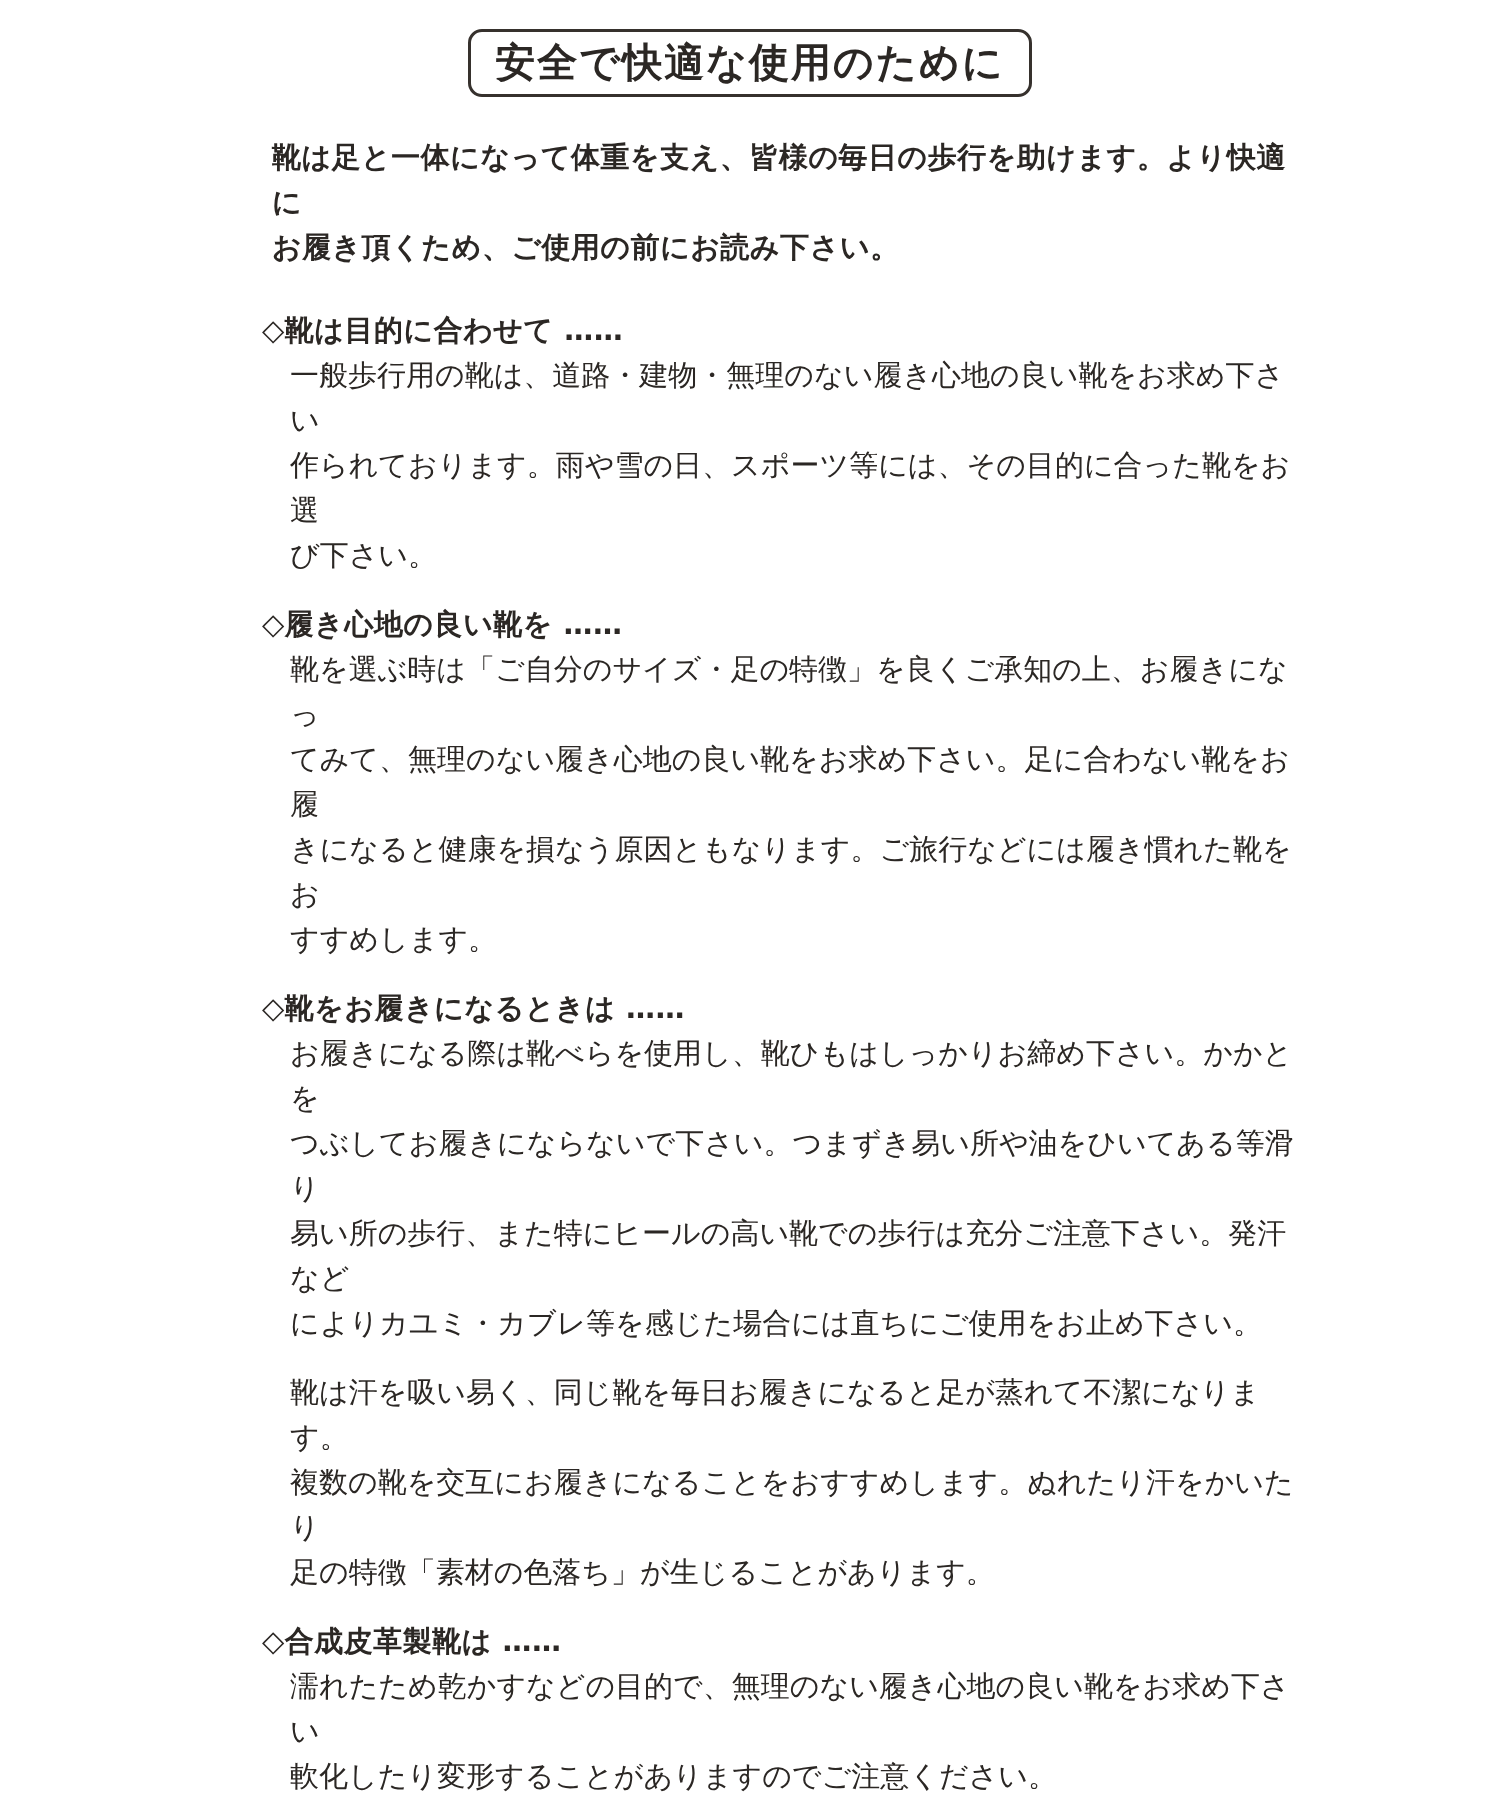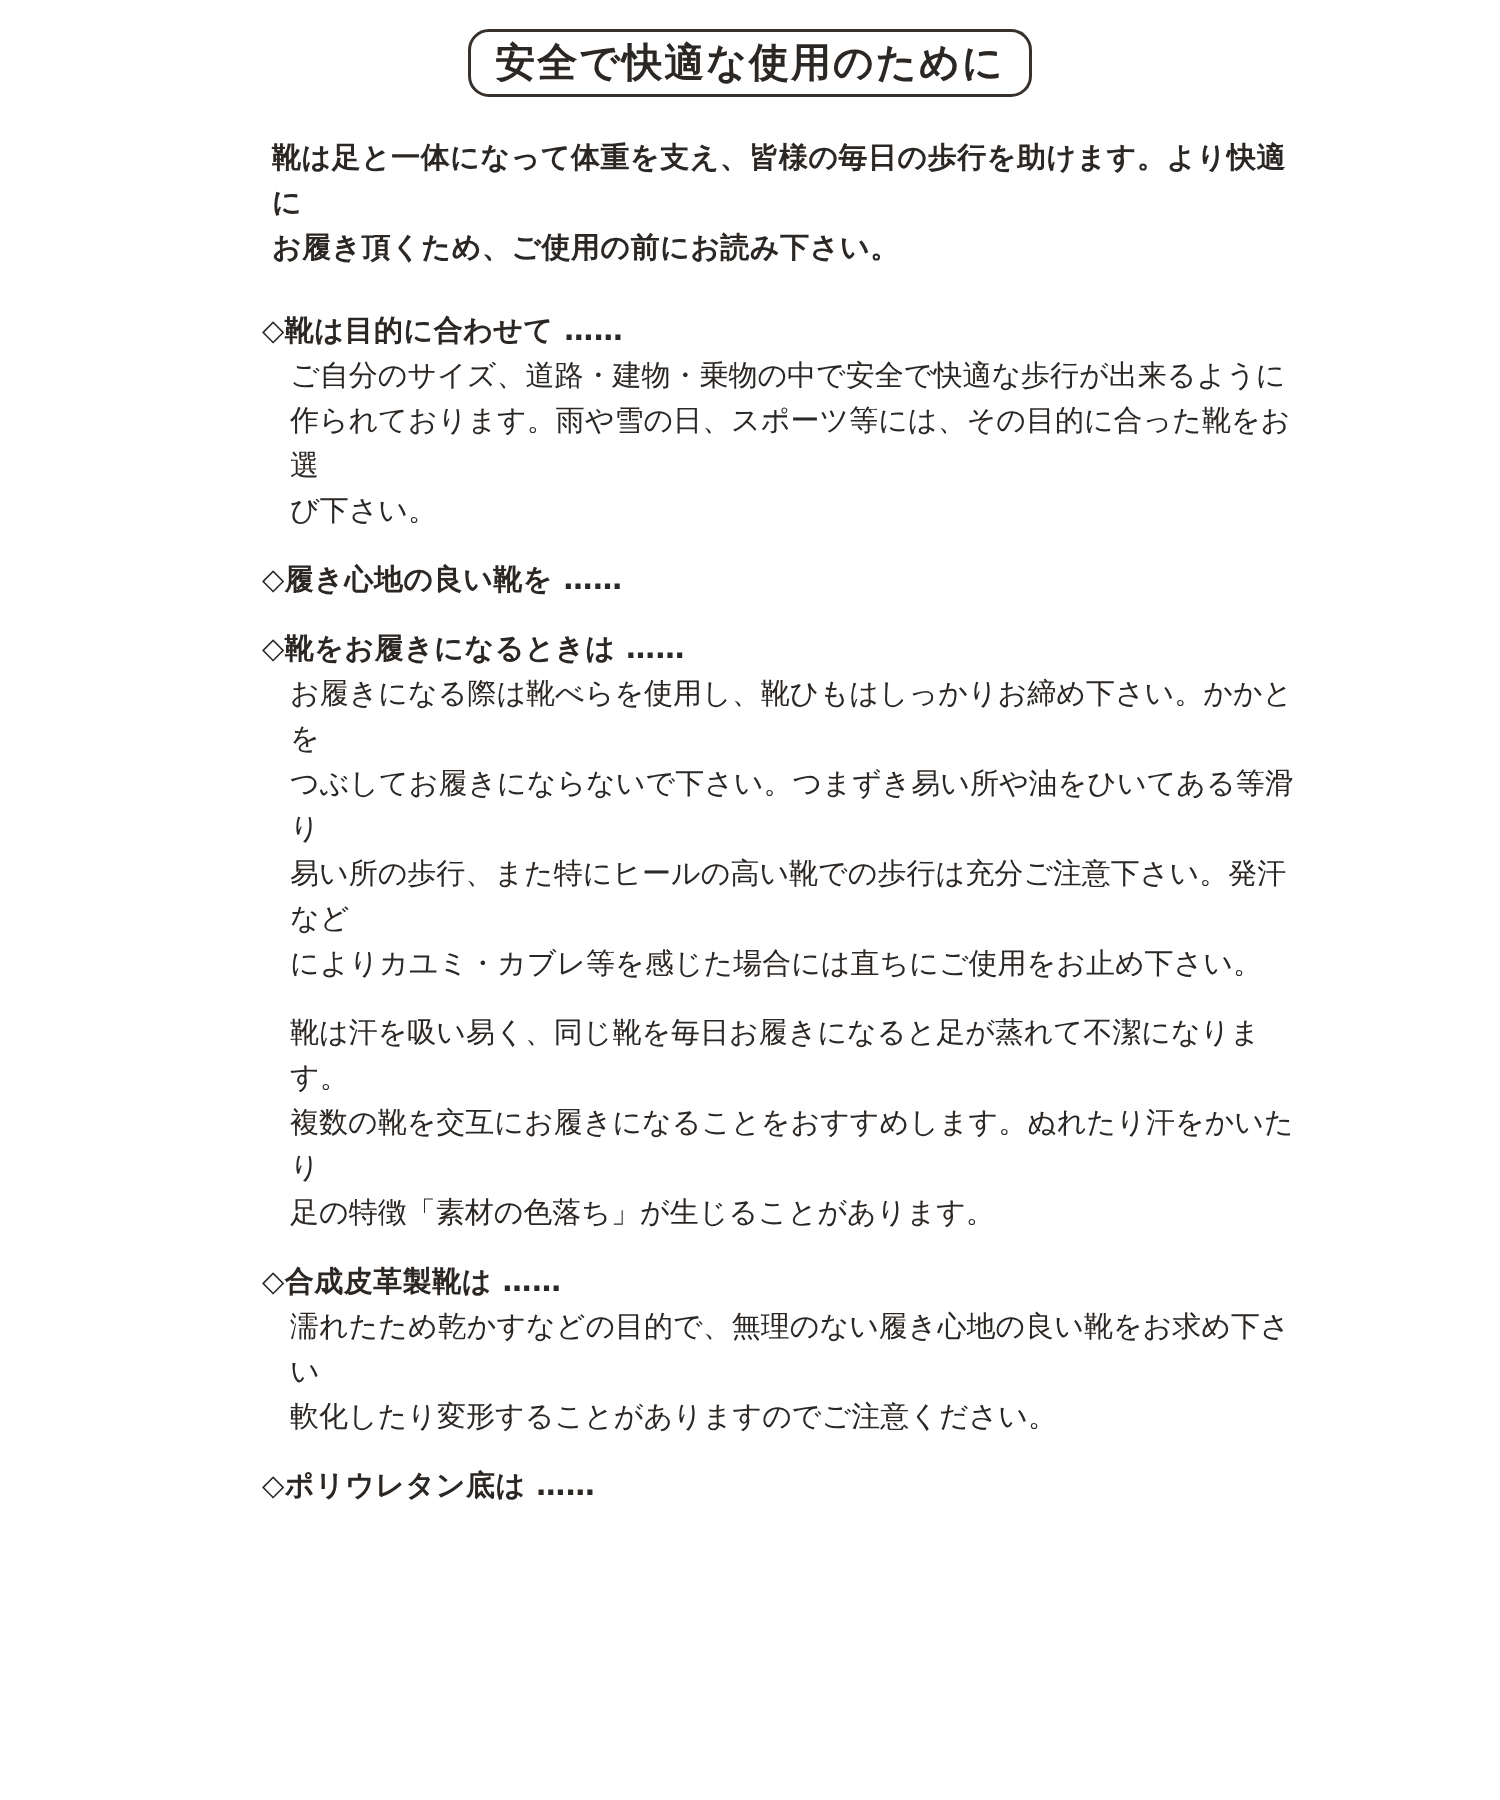--- a/index.html
+++ b/index.html
@@ -13,21 +13,21 @@
     height: 1800px;
     background: #ffffff;
     color: #2b2724;
     overflow: hidden;
     box-sizing: border-box;
   }
   .title-box {
     width: fit-content;
     margin: 29px auto 0 auto;
     border: 3px solid #36312d;
-    border-radius: 21px;
+    border-radius: 14px;
     padding: 6px 24px 8px 24px;
   }
   .title-text {
     font-family: "DejaVu Serif", "Liberation Serif", serif;
     font-size: 40px;
     line-height: 48px;
     font-weight: 600;
     letter-spacing: 2px;
     white-space: nowrap;
   }
@@ -71,27 +71,31 @@
     <span class="title-text">安全で快適な使用のために</span>
   </div>
 
   <div class="content">
 
     <p class="intro">靴は足と一体になって体重を支え、皆様の毎日の歩行を助けます。より快適に
 お履き頂くため、ご使用の前にお読み下さい。</p>
 
     <section class="section">
       <h2 class="heading">◇靴は目的に合わせて ……</h2>
-      <p class="body-text">ご自分のサイズ、道路・建物・乗物の中で安全で快適な歩行が出来るように
+      <p class="body-text">一般歩行用の靴は、道路・建物・無理のない履き心地の良い靴をお求め下さい
 作られております。雨や雪の日、スポーツ等には、その目的に合った靴をお選
 び下さい。</p>
     </section>
 
     <section class="section">
       <h2 class="heading">◇履き心地の良い靴を ……</h2>
+      <p class="body-text">靴を選ぶ時は「ご自分のサイズ・足の特徴」を良くご承知の上、お履きになっ
+てみて、無理のない履き心地の良い靴をお求め下さい。足に合わない靴をお履
+きになると健康を損なう原因ともなります。ご旅行などには履き慣れた靴をお
+すすめします。</p>
     </section>
 
     <section class="section">
       <h2 class="heading">◇靴をお履きになるときは ……</h2>
       <p class="body-text">お履きになる際は靴べらを使用し、靴ひもはしっかりお締め下さい。かかとを
 つぶしてお履きにならないで下さい。つまずき易い所や油をひいてある等滑り
 易い所の歩行、また特にヒールの高い靴での歩行は充分ご注意下さい。発汗など
 によりカユミ・カブレ等を感じた場合には直ちにご使用をお止め下さい。</p>
     </section>
 

